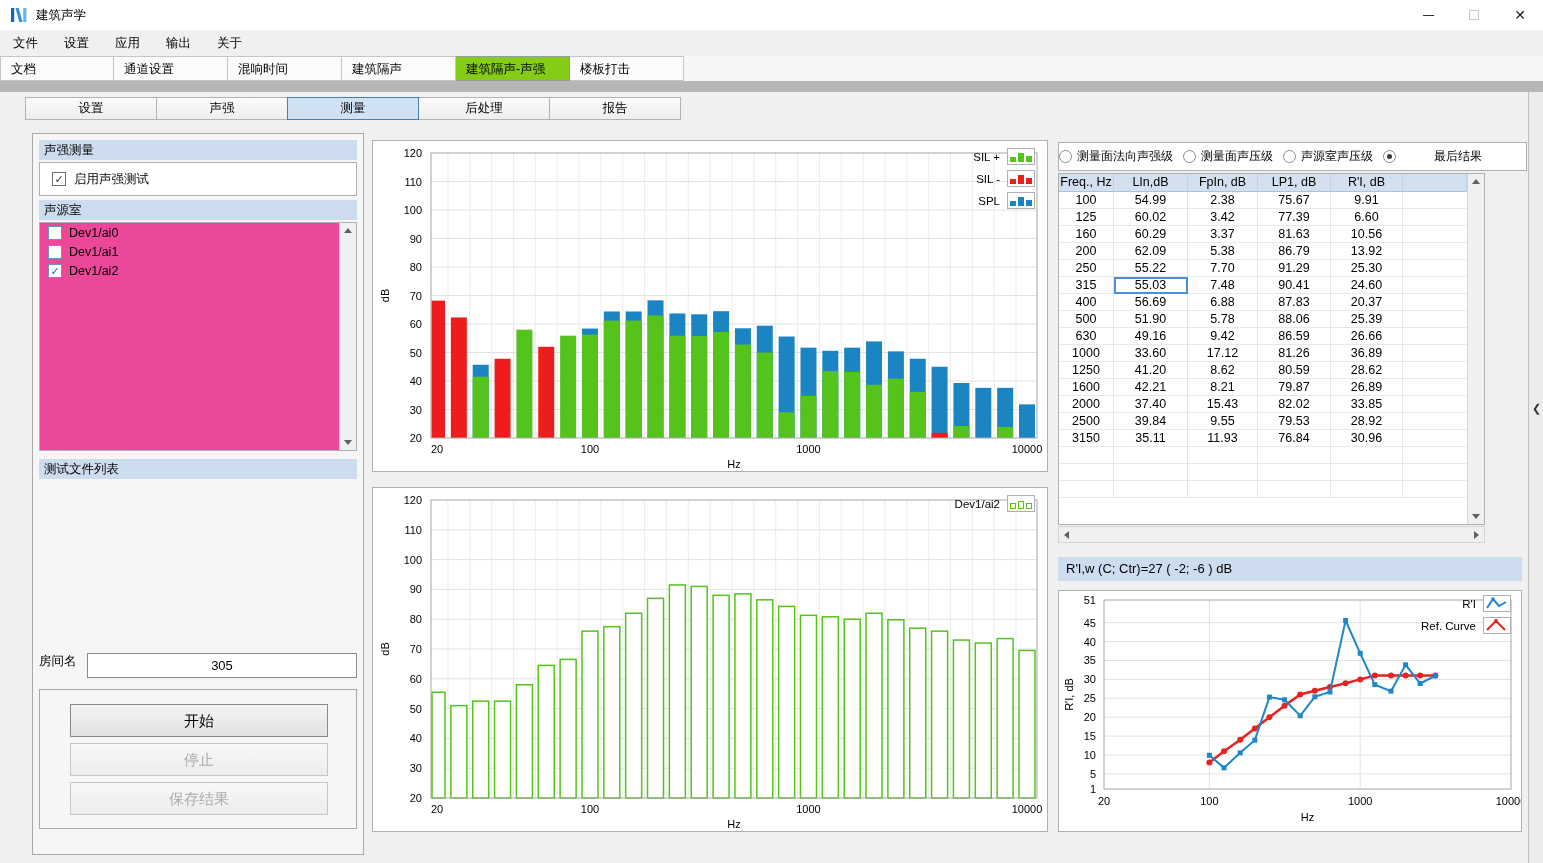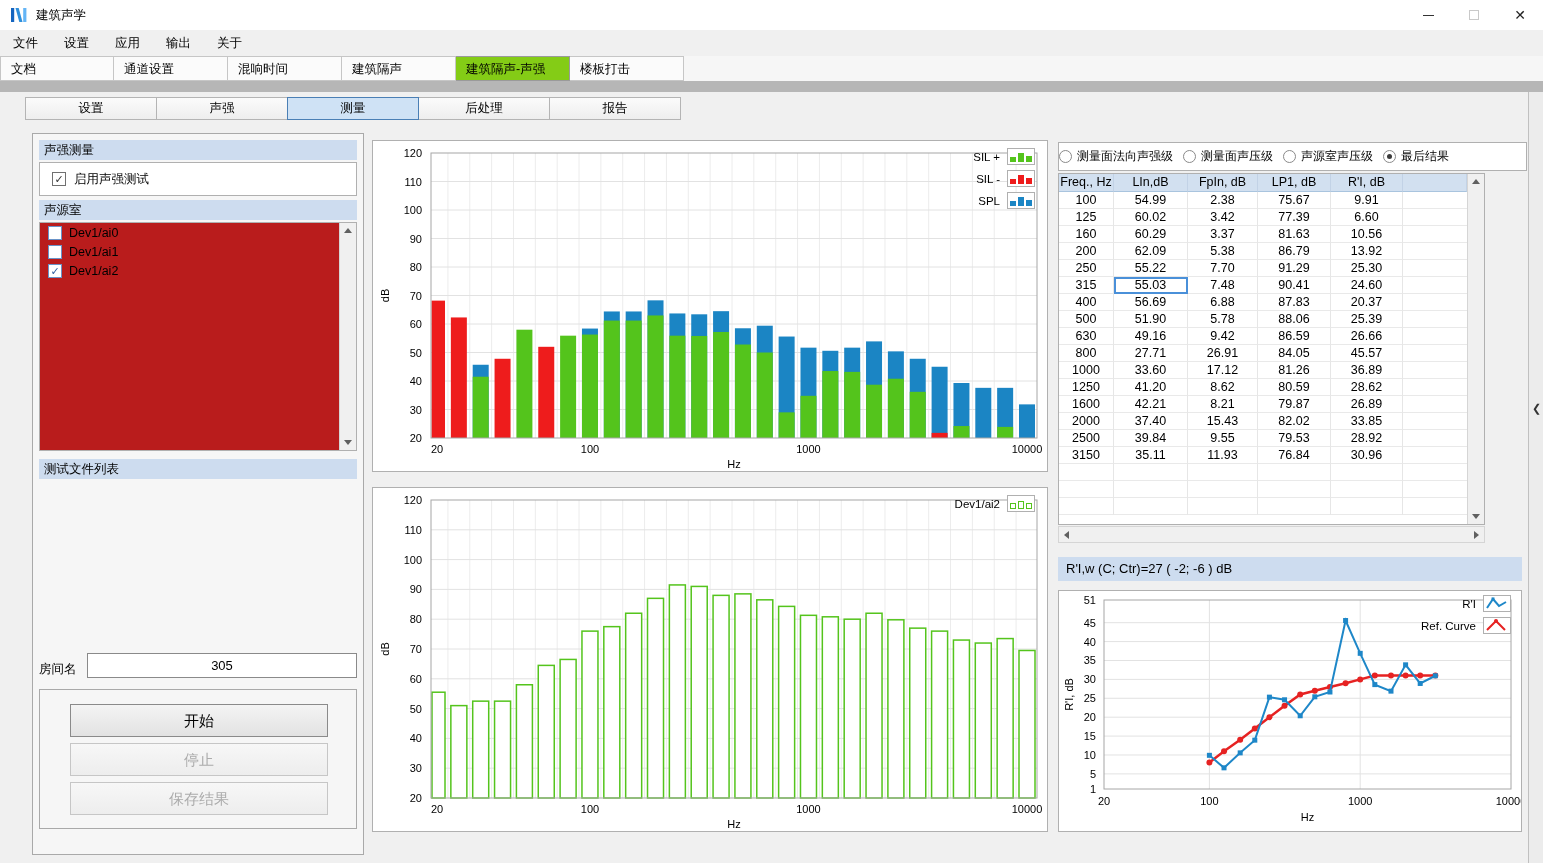--- a/index.html
+++ b/index.html
@@ -35,34 +35,34 @@
   .stab.active { background:#cfe2f5; border:1px solid #4a7fb5; z-index:2; }
 
   
   #left-panel { position:absolute; left:32px; top:41px; width:332px; height:722px; background:#f6f6f6; border:1px solid #a9a9a9; }
   .sec-header { position:absolute; left:6px; width:318px; height:20px; background:#cddcef; font-size:12.5px; line-height:20px; padding-left:5px; color:#000; }
   #enable-box { position:absolute; left:6px; top:28px; width:318px; height:34px; background:#fff; border:1px solid #b0b0b0; display:flex; align-items:center; }
   .cb { width:14px; height:14px; background:#fff; border:1px solid #707070; font-size:11px; line-height:12px; text-align:center; color:#333; }
   .cb.blue { border-color:#6a93c8; color:#2d5c9e; }
   #enable-box .cb { margin-left:12px; }
   #enable-box .lbl { font-size:12.5px; margin-left:8px; }
-  .listbox { position:absolute; left:6px; background:#b91c1c; border:1px solid #b0b0b0; }
+  .listbox { position:absolute; left:6px; background:#ec4899; border:1px solid #b0b0b0; }
   .listbox .inner { position:absolute; left:0; top:0; right:17px; bottom:0; overflow:hidden; }
   .lrow { display:flex; align-items:center; height:19px; padding-left:8px; font-size:12.5px; color:#000; }
   .lrow .cb { margin-right:7px; }
   .vscroll { position:absolute; right:0; top:0; bottom:0; width:17px; background:#f0f0f0; border-left:1px solid #d5d5d5; }
   .vscroll .tri.up { position:absolute; top:5px; left:4px; }
   .vscroll .tri.down { position:absolute; bottom:5px; left:4px; }
   .tri { width:0; height:0; }
   .tri.up { border-left:4px solid transparent; border-right:4px solid transparent; border-bottom:5px solid #606060; }
   .tri.down { border-left:4px solid transparent; border-right:4px solid transparent; border-top:5px solid #606060; }
   .tri.left { border-top:4px solid transparent; border-bottom:4px solid transparent; border-right:5px solid #606060; }
   .tri.right { border-top:4px solid transparent; border-bottom:4px solid transparent; border-left:5px solid #606060; }
 
-  #room-row { position:absolute; left:6px; top:519px; width:318px; height:25px; display:flex; align-items:flex-end; }
+  #room-row { position:absolute; left:6px; top:519px; width:318px; height:25px; display:flex; align-items:flex-start; }
   #room-row .lbl { font-size:12.5px; width:48px; }
   #room-input { width:270px; height:25px; background:#fff; border:1px solid #8a8a8a; text-align:center; font-size:13px; line-height:23px; }
 
   #btn-group { position:absolute; left:6px; top:555px; width:318px; height:140px; border:1px solid #a9a9a9; background:#f6f6f6; }
   .big-btn { position:absolute; left:30px; width:258px; height:33px; text-align:center; font-size:15px; line-height:31px; background:linear-gradient(#f4f4f4,#e2e2e2); border:1px solid #8a8a8a; color:#000; }
   .big-btn.disabled { background:linear-gradient(#f7f7f7,#ededed); border:1px solid #c6c6c6; color:#ababab; }
 
   
   .chart-panel { position:absolute; background:#fff; border:1px solid #b0b0b0; }
   #panel-top { left:372px; top:48px; width:676px; height:332px; }
@@ -77,21 +77,21 @@
   .chip i { display:block; width:6px; margin:0 1px; }
   .chip i:nth-child(1){ height:5px; } .chip i:nth-child(2){ height:9px; } .chip i:nth-child(3){ height:6px; }
   .chip.green i { background:#54c41c; } .chip.red i { background:#ee1c1c; } .chip.blue i { background:#1b85c4; }
   .chip.hollow i { background:#fff; border:1.5px solid #54c41c; height:6px; }
   .chip.hollow i:nth-child(2){ height:8px; }
   .chip.line { padding:0; align-items:center; }
 
   
   #radio-row { position:absolute; left:1058px; top:50px; width:469px; height:29px; background:#fff; border:1px solid #b0b0b0; display:flex; align-items:center; padding:0 0; }
   .radio-item { display:flex; align-items:center; margin-right:10px; }
-  .radio-item:last-child { margin-right:0; }
+  .radio-item:last-child { margin-right:0;gap:33px; }
   .radio { width:13px; height:13px; border:1px solid #8a8a8a; border-radius:50%; background:#fff; margin-right:5px; position:relative; flex:none; }
   .radio.sel::after { content:""; position:absolute; left:3px; top:3px; width:5px; height:5px; border-radius:50%; background:#3b3b3b; }
   .radio-item .rlbl { font-size:12px; white-space:nowrap; }
 
   #data-table { position:absolute; left:1058px; top:81px; width:427px; height:352px; background:#fff; border:1px solid #b0b0b0; }
   #table-inner { position:absolute; left:0; top:0; right:17px; bottom:0; overflow:hidden; }
   .trow { display:flex; height:17px; }
   .trow .tc { border-right:1px solid #e6e6e6; border-bottom:1px solid #e9e9e9; font-size:12.5px; text-align:center; line-height:16px; overflow:hidden; white-space:nowrap; }
   .trow.thead { height:18px; background:#d2e0f0; }
   .trow.thead .tc { border-right:1px solid #c2d2e6; border-bottom:1px solid #a9c4de; line-height:17px; }
@@ -523,28 +523,20 @@
           </div>
           <div class="trow">
             <span class="tc c0">630</span>
             <span class="tc c1">49.16</span>
             <span class="tc c2">9.42</span>
             <span class="tc c3">86.59</span>
             <span class="tc c4">26.66</span>
             <span class="tc c5"></span>
           </div>
           <div class="trow">
-            <span class="tc c0">800</span>
-            <span class="tc c1">27.71</span>
-            <span class="tc c2">26.91</span>
-            <span class="tc c3">84.05</span>
-            <span class="tc c4">45.57</span>
-            <span class="tc c5"></span>
-          </div>
-          <div class="trow">
             <span class="tc c0">1000</span>
             <span class="tc c1">33.60</span>
             <span class="tc c2">17.12</span>
             <span class="tc c3">81.26</span>
             <span class="tc c4">36.89</span>
             <span class="tc c5"></span>
           </div>
           <div class="trow">
             <span class="tc c0">1250</span>
             <span class="tc c1">41.20</span>

